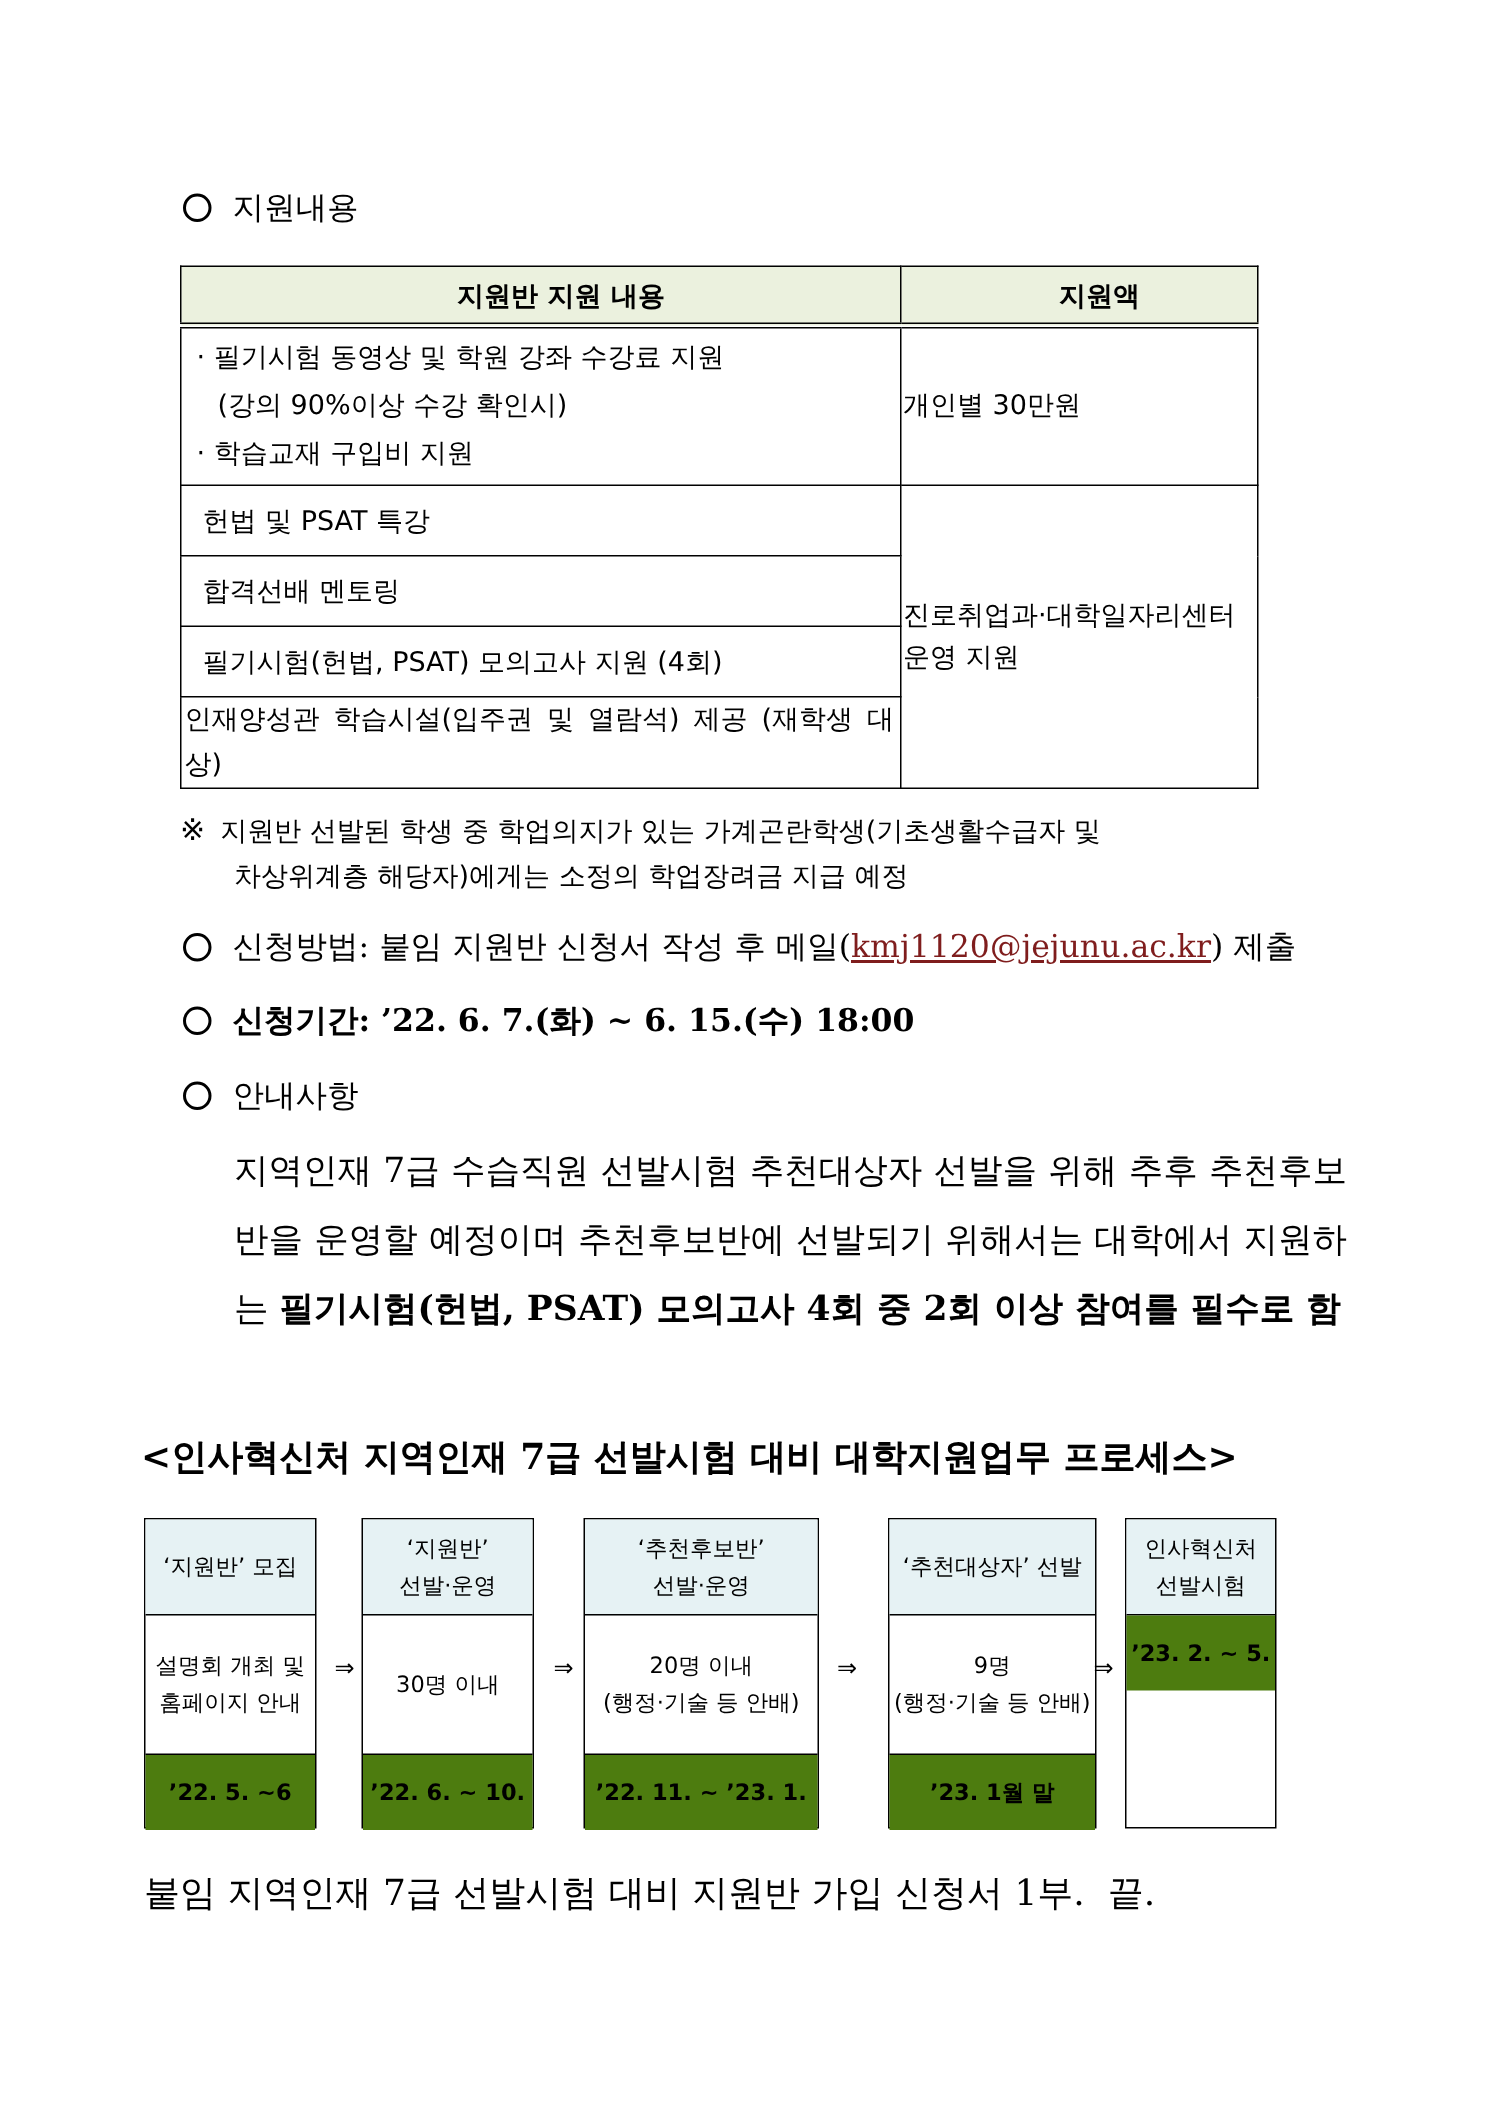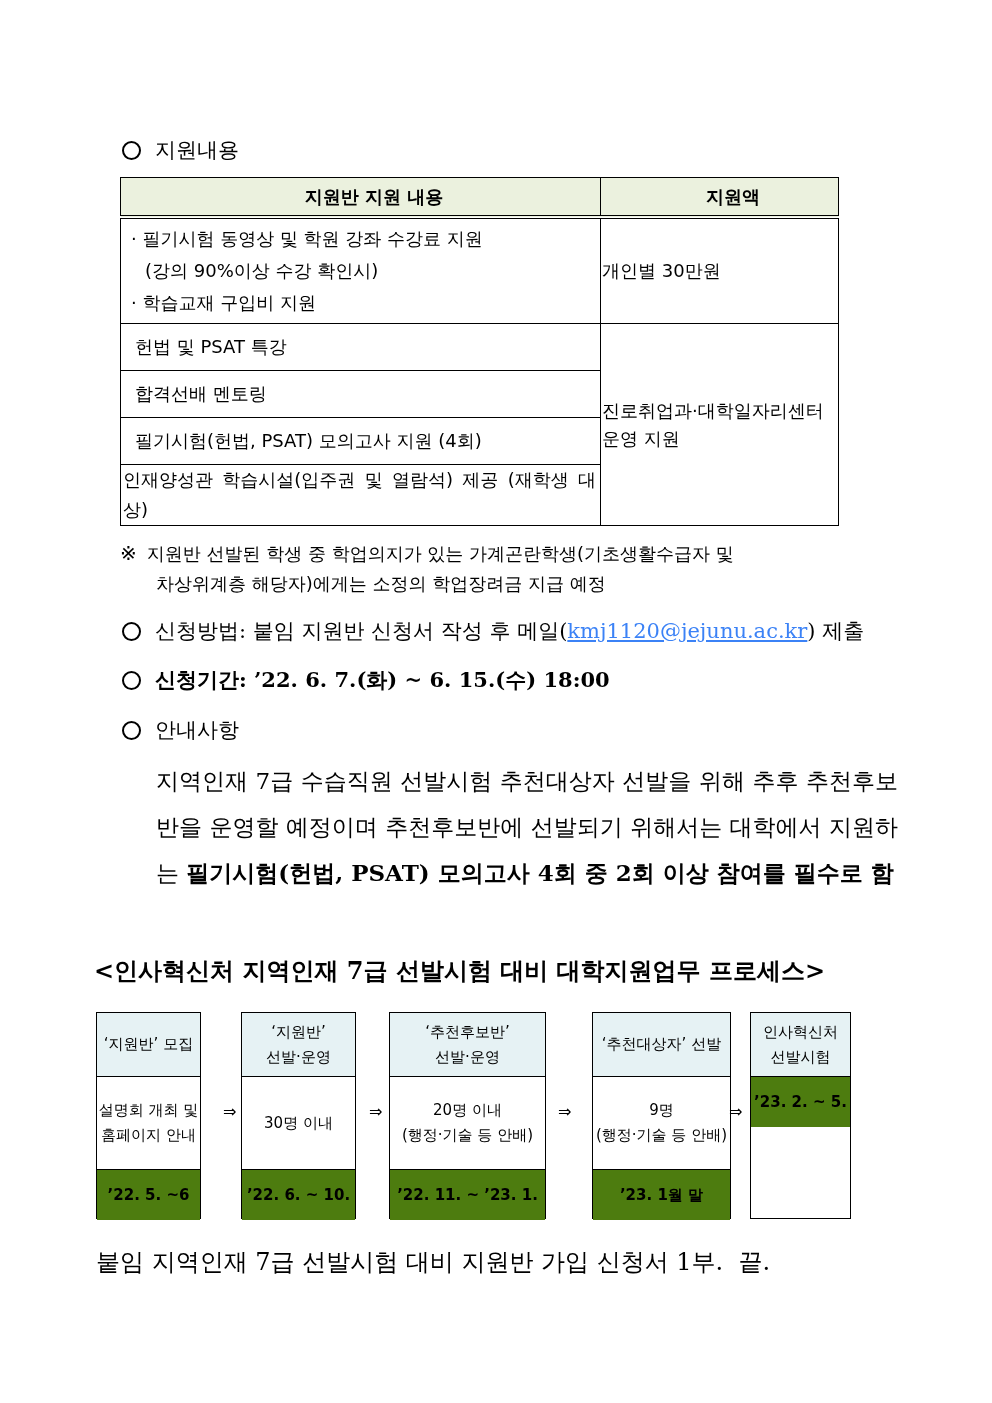--- a/index.html
+++ b/index.html
@@ -16,38 +16,38 @@
   table.support th { background: #ebf1de; height: 35px; font-weight: bold; font-size: 18px; border-bottom: 4px double #000; padding-left: 28px; }
   table.support td.left { padding: 0 0 0 14px; text-align: left; vertical-align: middle; }
   table.support td.right { vertical-align: middle; line-height: 28px; margin-top: 48px; }
   .bul-item { line-height: 32px; }
   .indent { padding-left: 14px; }
 
   .note { position: absolute; left: 120px; top: 538px; font-size: 18px; line-height: 30px; }
   .note .mark { font-size: 20px; margin-right: 10px; }
   .note .cont { padding-left: 36px; }
 
-  .email { color: #3b82f6; text-decoration: underline; text-align: right; }
+  .email { color: #7f1d1d; text-decoration: underline; text-align: right; }
 
   .para { position: absolute; left: 156px; top: 758px; width: 742px; font-size: 23px; line-height: 46px; text-align: justify; }
 
   .flow-title { position: absolute; left: 94px; top: 955px; font-size: 24px; font-weight: bold; }
 
   .box { position: absolute; top: 1012px; border: 1.5px solid #000; background: #fff; box-sizing: border-box; height: 207px; font-size: 15px; text-align: center; }
   .box .hd { height: 63px; background: #e6f2f4; border-bottom: 1.5px solid #000; display: flex; align-items: center; justify-content: center; flex-direction: column; line-height: 25px; font-weight: normal; }
   .box .bd { height: 92px; border-bottom: 1.5px solid #000; display: flex; align-items: center; justify-content: center; flex-direction: column; line-height: 25px; }
   .box .ft { height: 50px; background: #4d7c0f; display: flex; align-items: center; justify-content: center; font-weight: bold; font-size: 15px; }
   .arrow { position: absolute; top: 1102px; font-size: 16px; }
 
   .attach { position: absolute; left: 96px; top: 1246px; font-size: 24px; }
 </style>
 </head>
 <body>
 
-<div class="bullet-line serif" style="top:136px;text-align:center;">
+<div class="bullet-line serif" style="top:124px;text-align:center;">
   <span class="circle"></span>
   <span>지원내용</span>
 </div>
 
 <table class="support sans">
   <tbody>
       <tr>
     <th style="width:450px;">지원반 지원 내용</th>
     <th>지원액</th>
   </tr>
@@ -98,21 +98,21 @@
 </div>
 
 <div class="bullet-line serif" style="top:716px;">
   <span class="circle"></span>
   <span>안내사항</span>
 </div>
 <div class="para serif"><span>지역인재 7급 수습직원 선발시험 추천대상자 선발을 위해 추후 추천후보반을 운영할 예정이며 추천후보반에 선발되기 위해서는 대학에서 지원하는 </span><b>필기시험(헌법, PSAT) 모의고사 4회 중 2회 이상 참여를 필수로 함</b></div>
 
 <div class="flow-title serif">&lt;인사혁신처 지역인재 7급 선발시험 대비 대학지원업무 프로세스&gt;</div>
 
-<div class="box sans" style="left:96px; width:105px;">
+<div class="box sans" style="left:96px; width:115px;">
   <div class="hd">
       <span>‘지원반’ 모집</span>
     </div>
   <div class="bd">
       <span>설명회 개최 및</span>
       <span>홈페이지 안내</span>
     </div>
   <div class="ft">’22. 5. ~6</div>
 </div>
 <span class="arrow sans" style="left:223px;">⇒</span>

